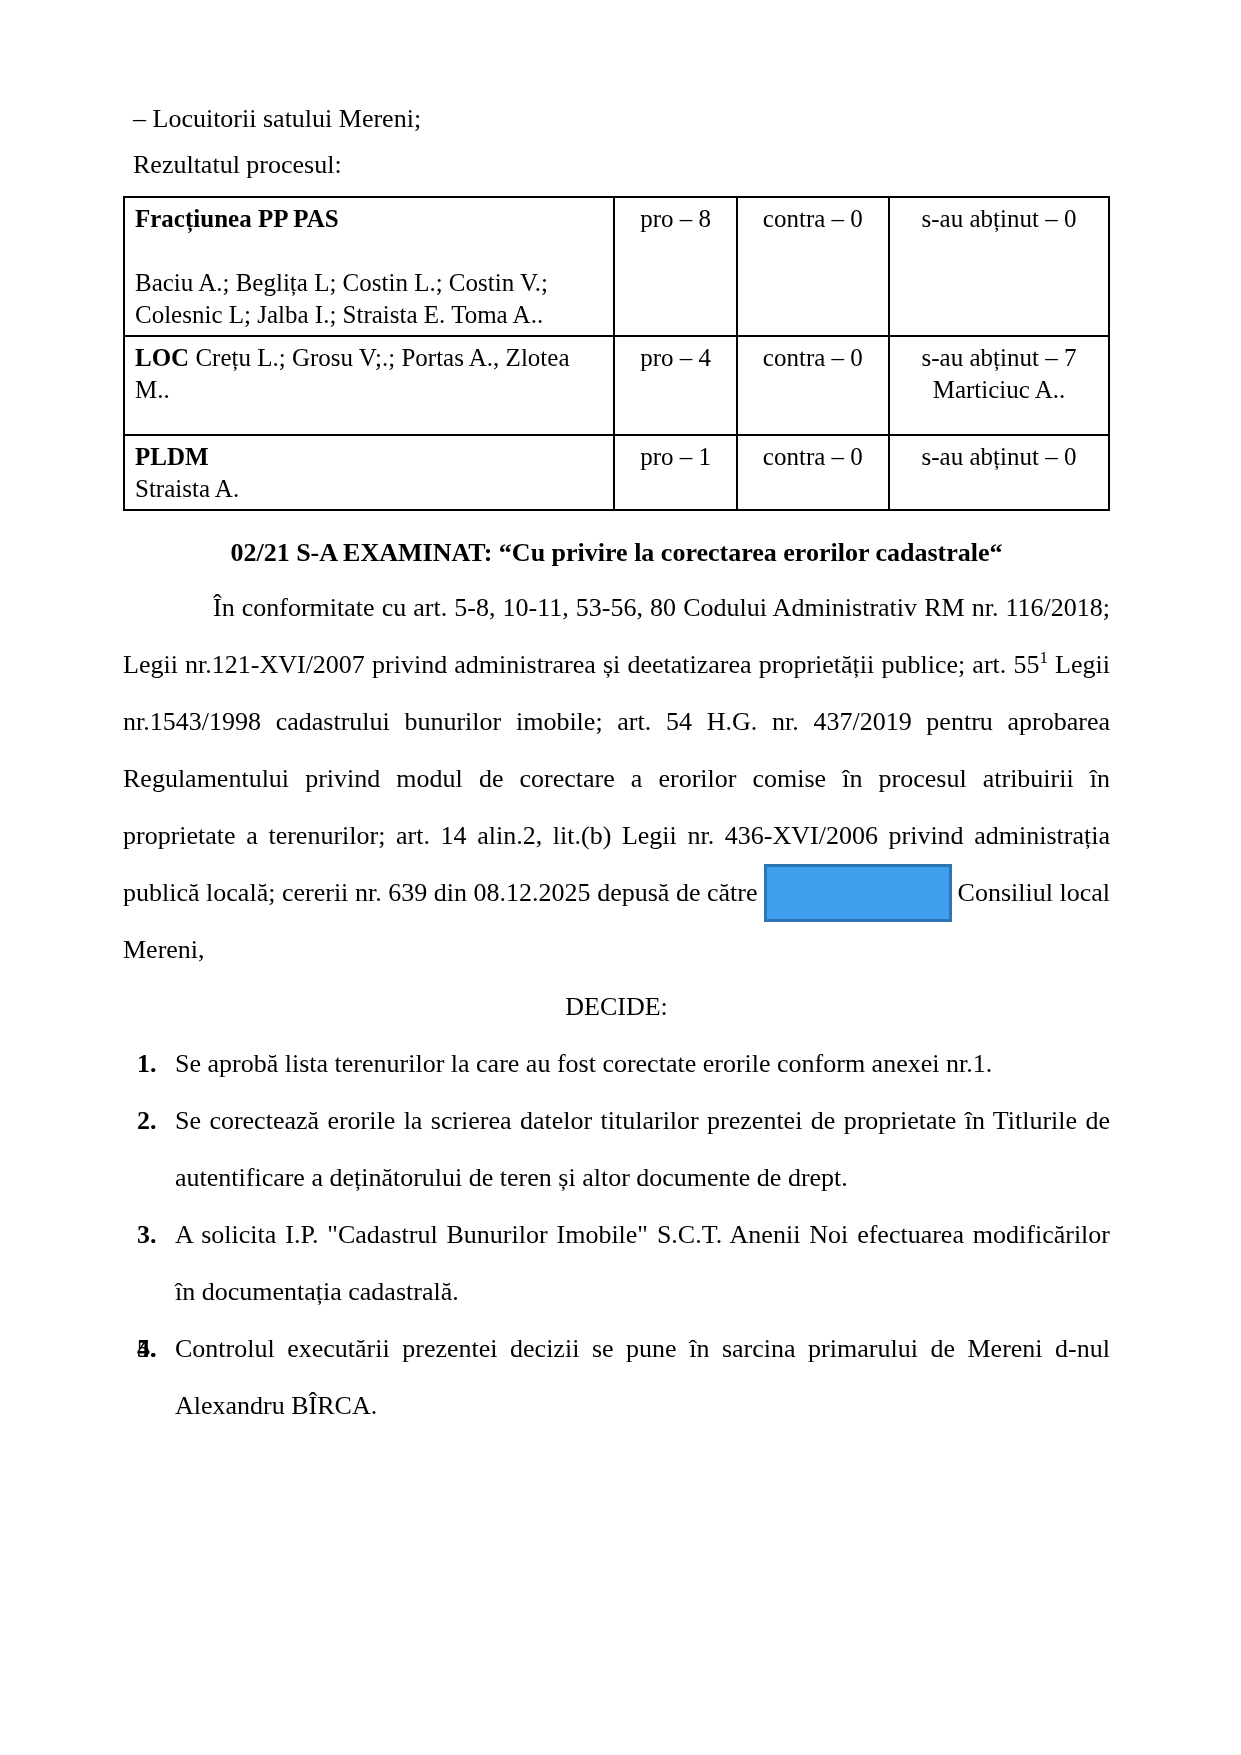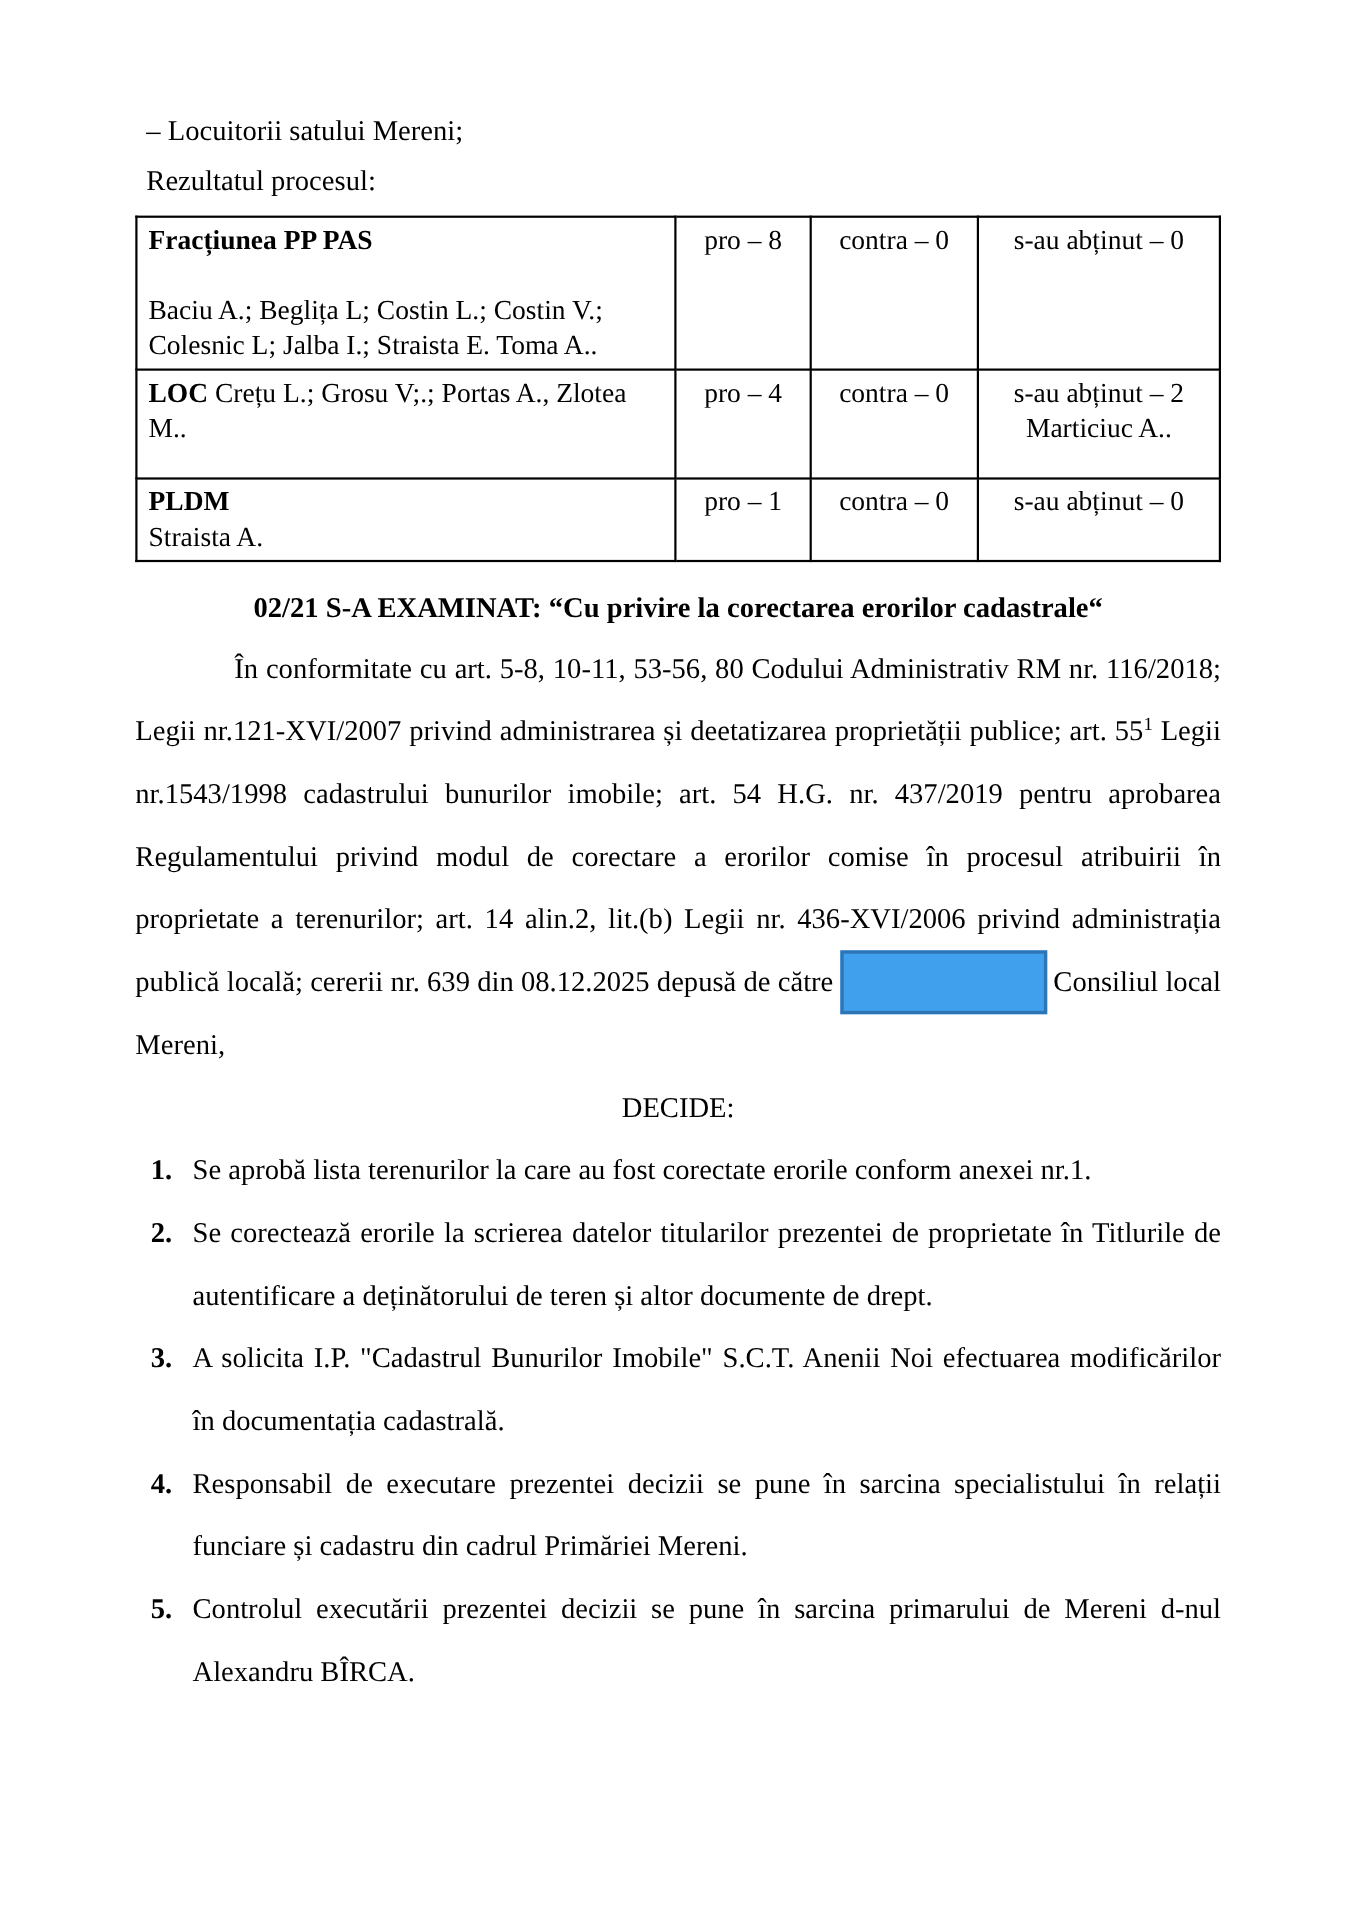--- a/index.html
+++ b/index.html
@@ -120,21 +120,21 @@
       <td class="col-abt center">s-au abținut – 0</td>
     </tr>
     <tr class="row-mid">
       <td class="col-faction">
         <span class="bold">LOC</span>
         <span>Crețu L.; Grosu V;.; Portas A., Zlotea M..</span>
       </td>
       <td class="col-pro center">pro – 4</td>
       <td class="col-contra center">contra – 0</td>
       <td class="col-abt center">
-        <div>s-au abținut – 2</div>
+        <div>s-au abținut – 7</div>
         <div>Marticiuc A..</div>
       </td>
     </tr>
     <tr class="row-last">
       <td class="col-faction">
         <div class="bold">PLDM</div>
         <div>Straista A.</div>
       </td>
       <td class="col-pro center">pro – 1</td>
       <td class="col-contra center">contra – 0</td>
@@ -157,21 +157,20 @@
     <div class="decide-item">
       <span class="num">2.</span>
       <span>Se corectează erorile la scrierea datelor titularilor prezentei de proprietate în Titlurile de autentificare a deținătorului de teren și altor documente de drept.</span>
     </div>
     <div class="decide-item">
       <span class="num">3.</span>
       <span>A solicita I.P. "Cadastrul Bunurilor Imobile" S.C.T. Anenii Noi efectuarea modificărilor în documentația cadastrală.</span>
     </div>
     <div class="decide-item">
       <span class="num">4.</span>
-      <span>Responsabil de executare prezentei decizii se pune în sarcina specialistului în relații funciare și cadastru din cadrul Primăriei Mereni.</span>
     </div>
     <div class="decide-item">
       <span class="num">5.</span>
       <span>Controlul executării prezentei decizii se pune în sarcina primarului de Mereni d-nul Alexandru BÎRCA.</span>
     </div>
   </div>
 
 </div>
 
 </body></html>

